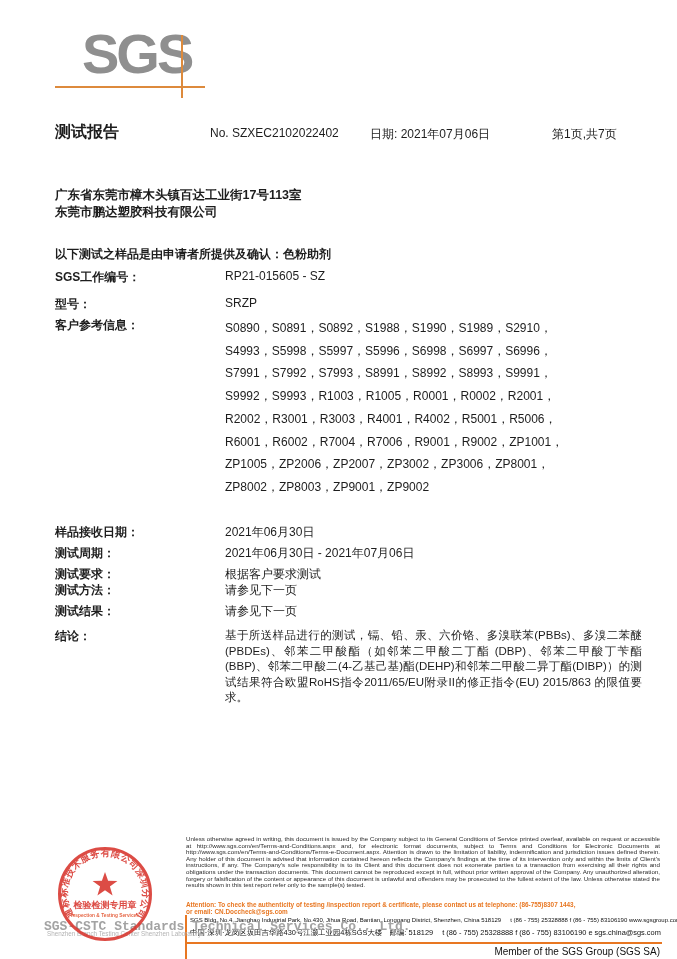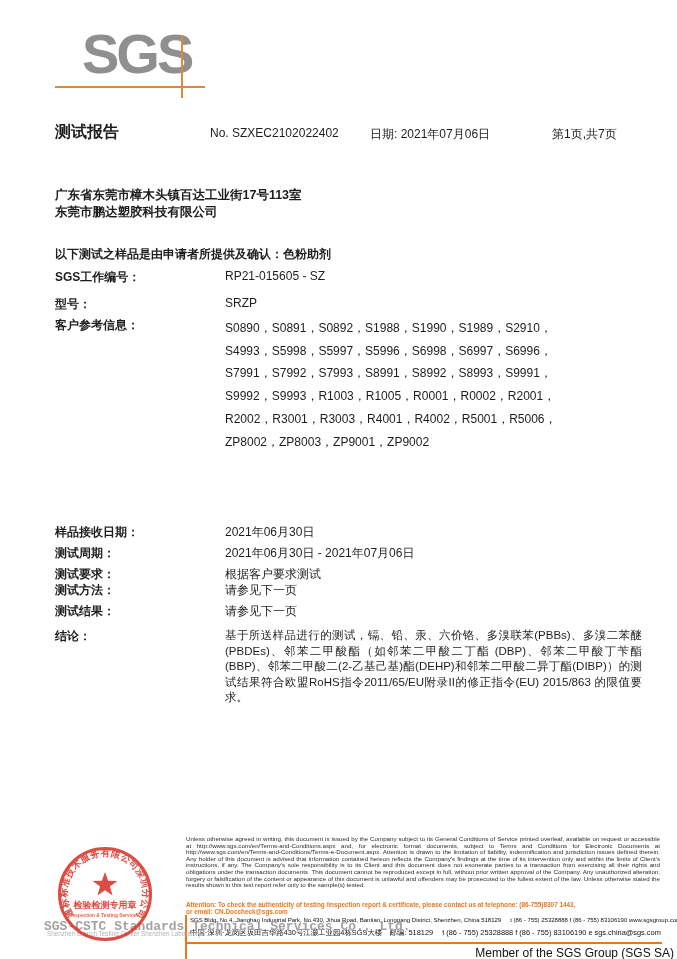--- a/index.html
+++ b/index.html
@@ -35,21 +35,21 @@
   
   .legal{position:absolute;left:186px;top:836px;width:474px;font-size:6.2px;line-height:6.6px;
          color:#2b2b2b;text-align:justify;}
   .attention{position:absolute;left:186px;top:901px;width:474px;font-size:6.4px;line-height:7.3px;
              color:#e87722;font-weight:bold;}
   .addr-row{position:absolute;left:190px;width:470px;display:flex;gap:9px;white-space:nowrap;color:#111;}
   .addr-en{top:917px;font-size:6px;}
   .addr-cn{top:928px;font-size:7.4px;}
   .foot-vline{position:absolute;left:185px;top:915px;width:1.5px;height:44px;background:#e87722;}
   .foot-hline{position:absolute;left:185px;top:942px;width:477px;height:1.5px;background:#e87722;}
-  .member{position:absolute;right:3px;top:946px;font-size:12px;color:#111;}
+  .member{position:absolute;right:17px;top:946px;font-size:10px;color:#111;}
 
   .stamp-company1{position:absolute;left:44px;top:919px;font-size:13px;font-weight:bold;color:#a3a3a3;font-family:Liberation Mono, monospace;}
   .stamp-company2{position:absolute;left:47px;top:930px;font-size:6.3px;color:#b3b3b3;}
   .stamp{position:absolute;left:56px;top:845px;width:98px;height:98px;opacity:.88;}
 </style>
 </head>
 <body>
 
 <div class="page">
 
@@ -76,20 +76,22 @@
     <span class="val">SRZP</span>
   </div>
   <div class="row r-ref">
     <span class="lbl">客户参考信息：</span>
     <span class="val">
       <div class="ref-line">S0890，S0891，S0892，S1988，S1990，S1989，S2910，</div>
       <div class="ref-line">S4993，S5998，S5997，S5996，S6998，S6997，S6996，</div>
       <div class="ref-line">S7991，S7992，S7993，S8991，S8992，S8993，S9991，</div>
       <div class="ref-line">S9992，S9993，R1003，R1005，R0001，R0002，R2001，</div>
       <div class="ref-line">R2002，R3001，R3003，R4001，R4002，R5001，R5006，</div>
+      <div class="ref-line">R6001，R6002，R7004，R7006，R9001，R9002，ZP1001，</div>
+      <div class="ref-line">ZP1005，ZP2006，ZP2007，ZP3002，ZP3006，ZP8001，</div>
       <div class="ref-line">ZP8002，ZP8003，ZP9001，ZP9002</div>
     </span>
   </div>
   <div class="row r-received">
     <span class="lbl">样品接收日期：</span>
     <span class="val">2021年06月30日</span>
   </div>
   <div class="row r-period">
     <span class="lbl">测试周期：</span>
     <span class="val">2021年06月30日 - 2021年07月06日</span>
@@ -101,21 +103,21 @@
   <div class="row r-method">
     <span class="lbl">测试方法：</span>
     <span class="val">请参见下一页</span>
   </div>
   <div class="row r-result">
     <span class="lbl">测试结果：</span>
     <span class="val">请参见下一页</span>
   </div>
   <div class="row r-conclusion">
     <span class="lbl">结论：</span>
-    <span class="val">基于所送样品进行的测试，镉、铅、汞、六价铬、多溴联苯(PBBs)、多溴二苯醚(PBDEs)、邻苯二甲酸酯（如邻苯二甲酸二丁酯 (DBP)、邻苯二甲酸丁苄酯(BBP)、邻苯二甲酸二(2-乙基己基)酯(DEHP)和邻苯二甲酸二异丁酯(DIBP)）的测试结果符合欧盟RoHS指令2011/65/EU附录II的修正指令(EU) 2015/863 的限值要求。</span>
+    <span class="val">基于所送样品进行的测试，镉、铅、汞、六价铬、多溴联苯(PBBs)、多溴二苯醚(PBDEs)、邻苯二甲酸酯（如邻苯二甲酸二丁酯 (DBP)、邻苯二甲酸丁苄酯(BBP)、邻苯二甲酸二(4-乙基己基)酯(DEHP)和邻苯二甲酸二异丁酯(DIBP)）的测试结果符合欧盟RoHS指令2011/65/EU附录II的修正指令(EU) 2015/863 的限值要求。</span>
   </div>
 
   <div class="legal">Unless otherwise agreed in writing, this document is issued by the Company subject to its General Conditions of Service printed overleaf, available on request or accessible at http://www.sgs.com/en/Terms-and-Conditions.aspx and, for electronic format documents, subject to Terms and Conditions for Electronic Documents at http://www.sgs.com/en/Terms-and-Conditions/Terms-e-Document.aspx. Attention is drawn to the limitation of liability, indemnification and jurisdiction issues defined therein. Any holder of this document is advised that information contained hereon reflects the Company's findings at the time of its intervention only and within the limits of Client's instructions, if any. The Company's sole responsibility is to its Client and this document does not exonerate parties to a transaction from exercising all their rights and obligations under the transaction documents. This document cannot be reproduced except in full, without prior written approval of the Company. Any unauthorized alteration, forgery or falsification of the content or appearance of this document is unlawful and offenders may be prosecuted to the fullest extent of the law. Unless otherwise stated the results shown in this test report refer only to the sample(s) tested.</div>
   <div class="attention">
     <div>Attention: To check the authenticity of testing /inspection report &amp; certificate, please contact us at telephone: (86-755)8307 1443,</div>
     <div>or email: CN.Doccheck@sgs.com</div>
   </div>
 
   <div class="foot-vline"></div>
   <div class="addr-row addr-en">

